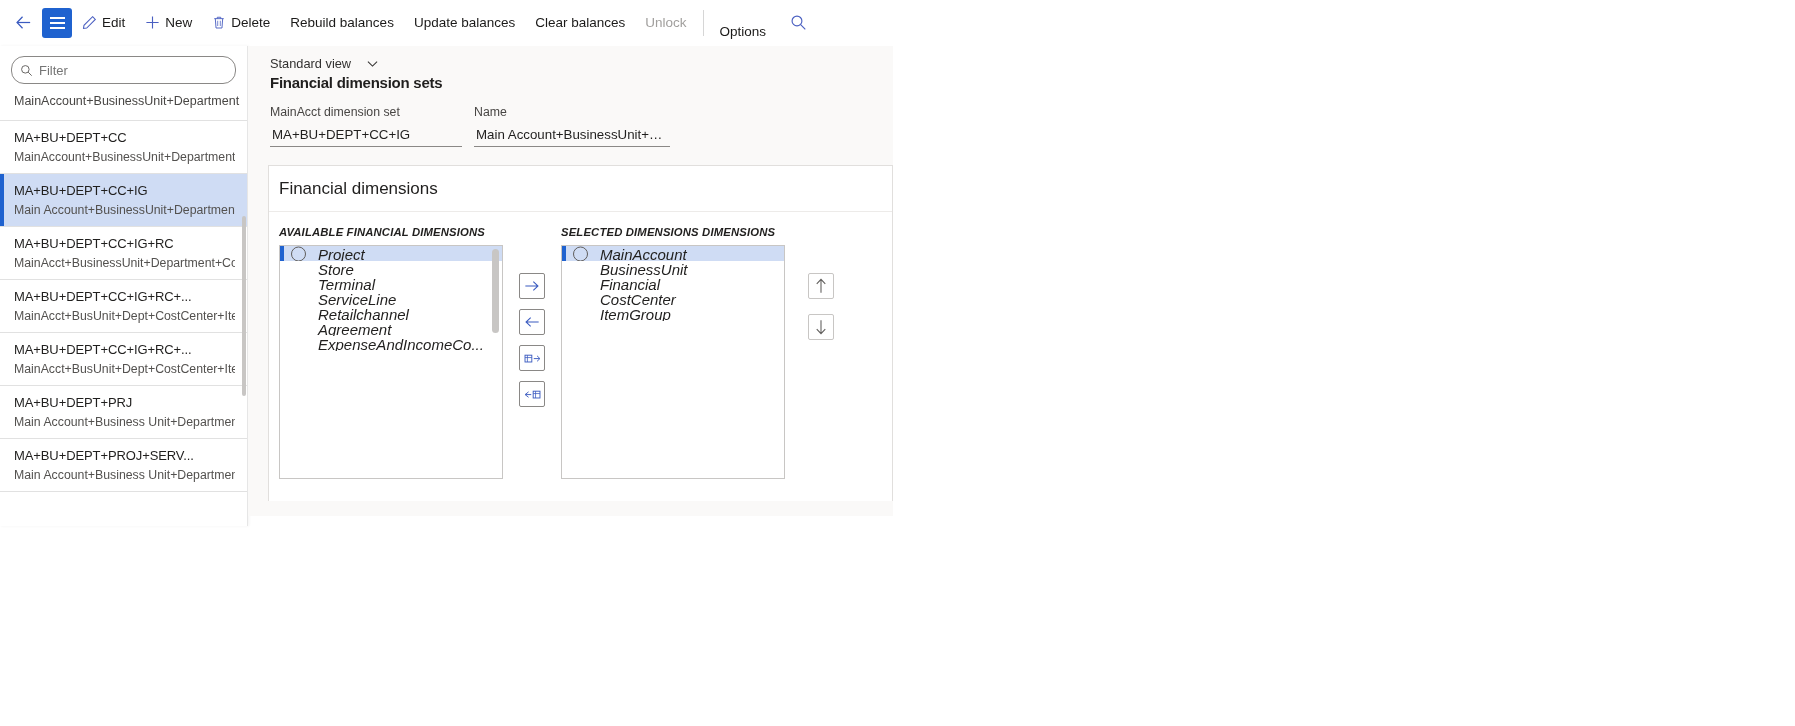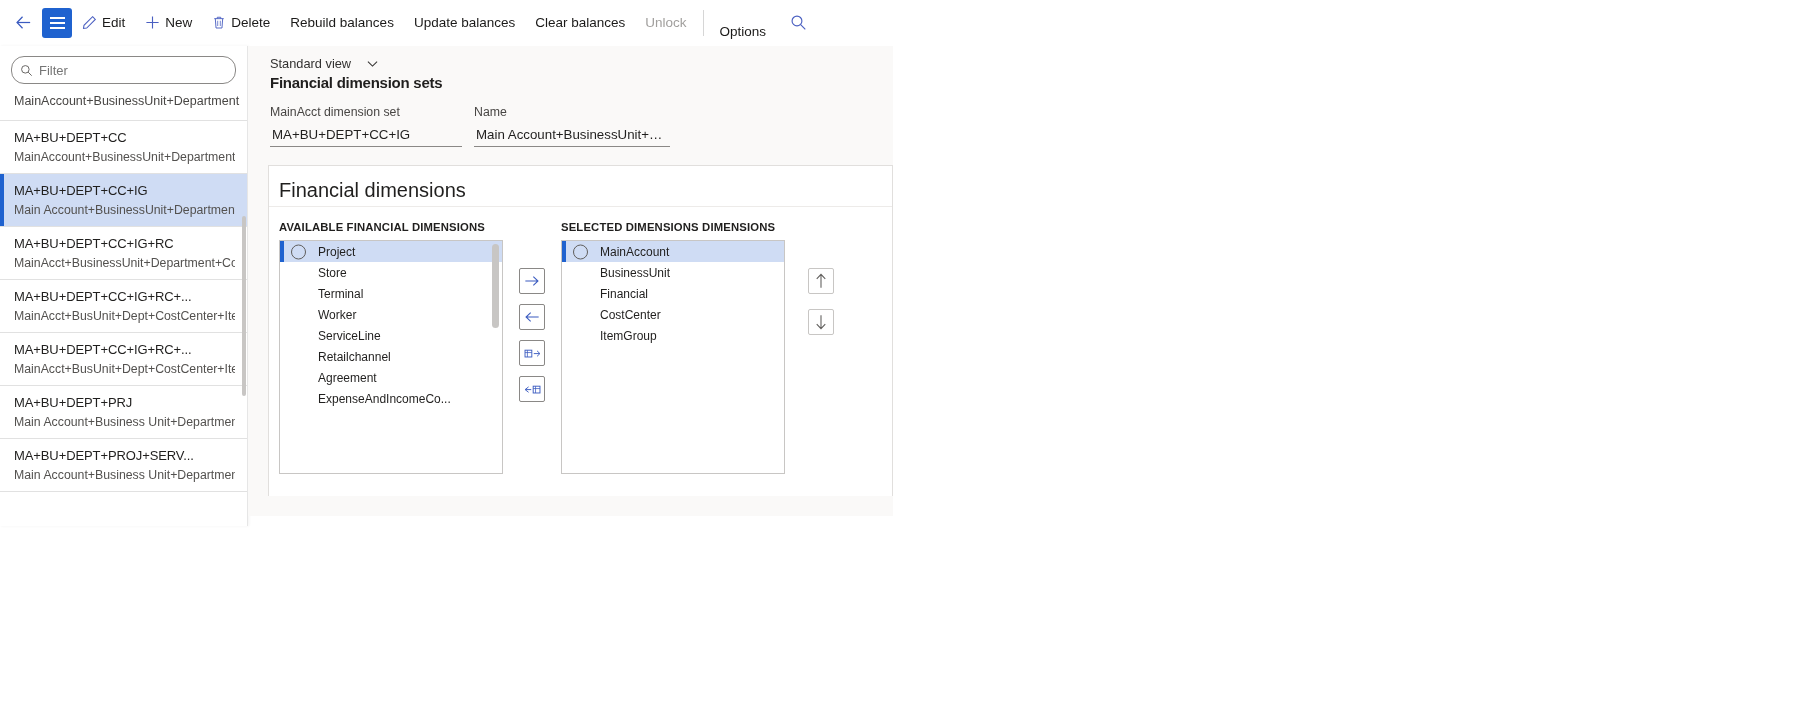--- a/index.html
+++ b/index.html
@@ -109,35 +109,35 @@
     font-family: "Liberation Sans", sans-serif; padding: 0 2px 2px 2px;
     white-space: nowrap; text-overflow: ellipsis; overflow: hidden;
   }
 
   
   .card {
     margin: 18px 0 0 20px; width: 625px; background: #ffffff;
     border: 1px solid #e1dfdd; border-bottom: none;
   }
   .card-head {
-    padding: 13px 16px 4px 10px; font-size: 20px; color: #201f1e;
+    padding: 13px 16px 12px 10px; font-size: 17px; color: #201f1e;
     font-weight: 400; border-bottom: 1px solid #edebe9;
   }
-  .card-body { padding: 14px 12px 22px 10px; display: flex; }
+  .card-body { padding: 14px 12px 22px 10px; display: flex; font-style: italic; }
   .col-head {
     font-size: 11.3px; font-weight: 700; color: #201f1e;
     letter-spacing: 0.15px; margin-bottom: 7px; white-space: nowrap;
   }
   .listbox {
     position: relative; width: 224px; height: 234px;
     border: 1px solid #c8c6c4; background: #ffffff; overflow: hidden;
   }
   .lb-item {
-    position: relative; height: 21px; display: flex; align-items: center;
-    padding-left: 38px; font-size: 12px; color: #201f1e; cursor: pointer;
+    position: relative; height: 15px; display: flex; 
+    padding-left: 38px; font-size: 15px; color: #201f1e; cursor: pointer;
     white-space: nowrap; overflow: hidden;
   }
   .lb-item.selected { background: #cfdcf4; }
   .lb-item.selected::before {
     content: ""; position: absolute; left: 0; top: 0; bottom: 0;
     width: 4px; background: #1f62cf;
   }
   .lb-radio {
     position: absolute; left: 11px; top: 50%; transform: translateY(-50%);
     width: 15px; height: 15px; border: 1px solid #605e5c; border-radius: 50%;
@@ -333,23 +333,20 @@
               <span class="lb-radio"></span>
               <span>Project</span>
             </div>
             <div class="lb-item">
               <span>Store</span>
             </div>
             <div class="lb-item">
               <span>Terminal</span>
             </div>
             <div class="lb-item">
-              <span>Worker</span>
-            </div>
-            <div class="lb-item">
               <span>ServiceLine</span>
             </div>
             <div class="lb-item">
               <span>Retailchannel</span>
             </div>
             <div class="lb-item">
               <span>Agreement</span>
             </div>
             <div class="lb-item">
               <span>ExpenseAndIncomeCo...</span>

